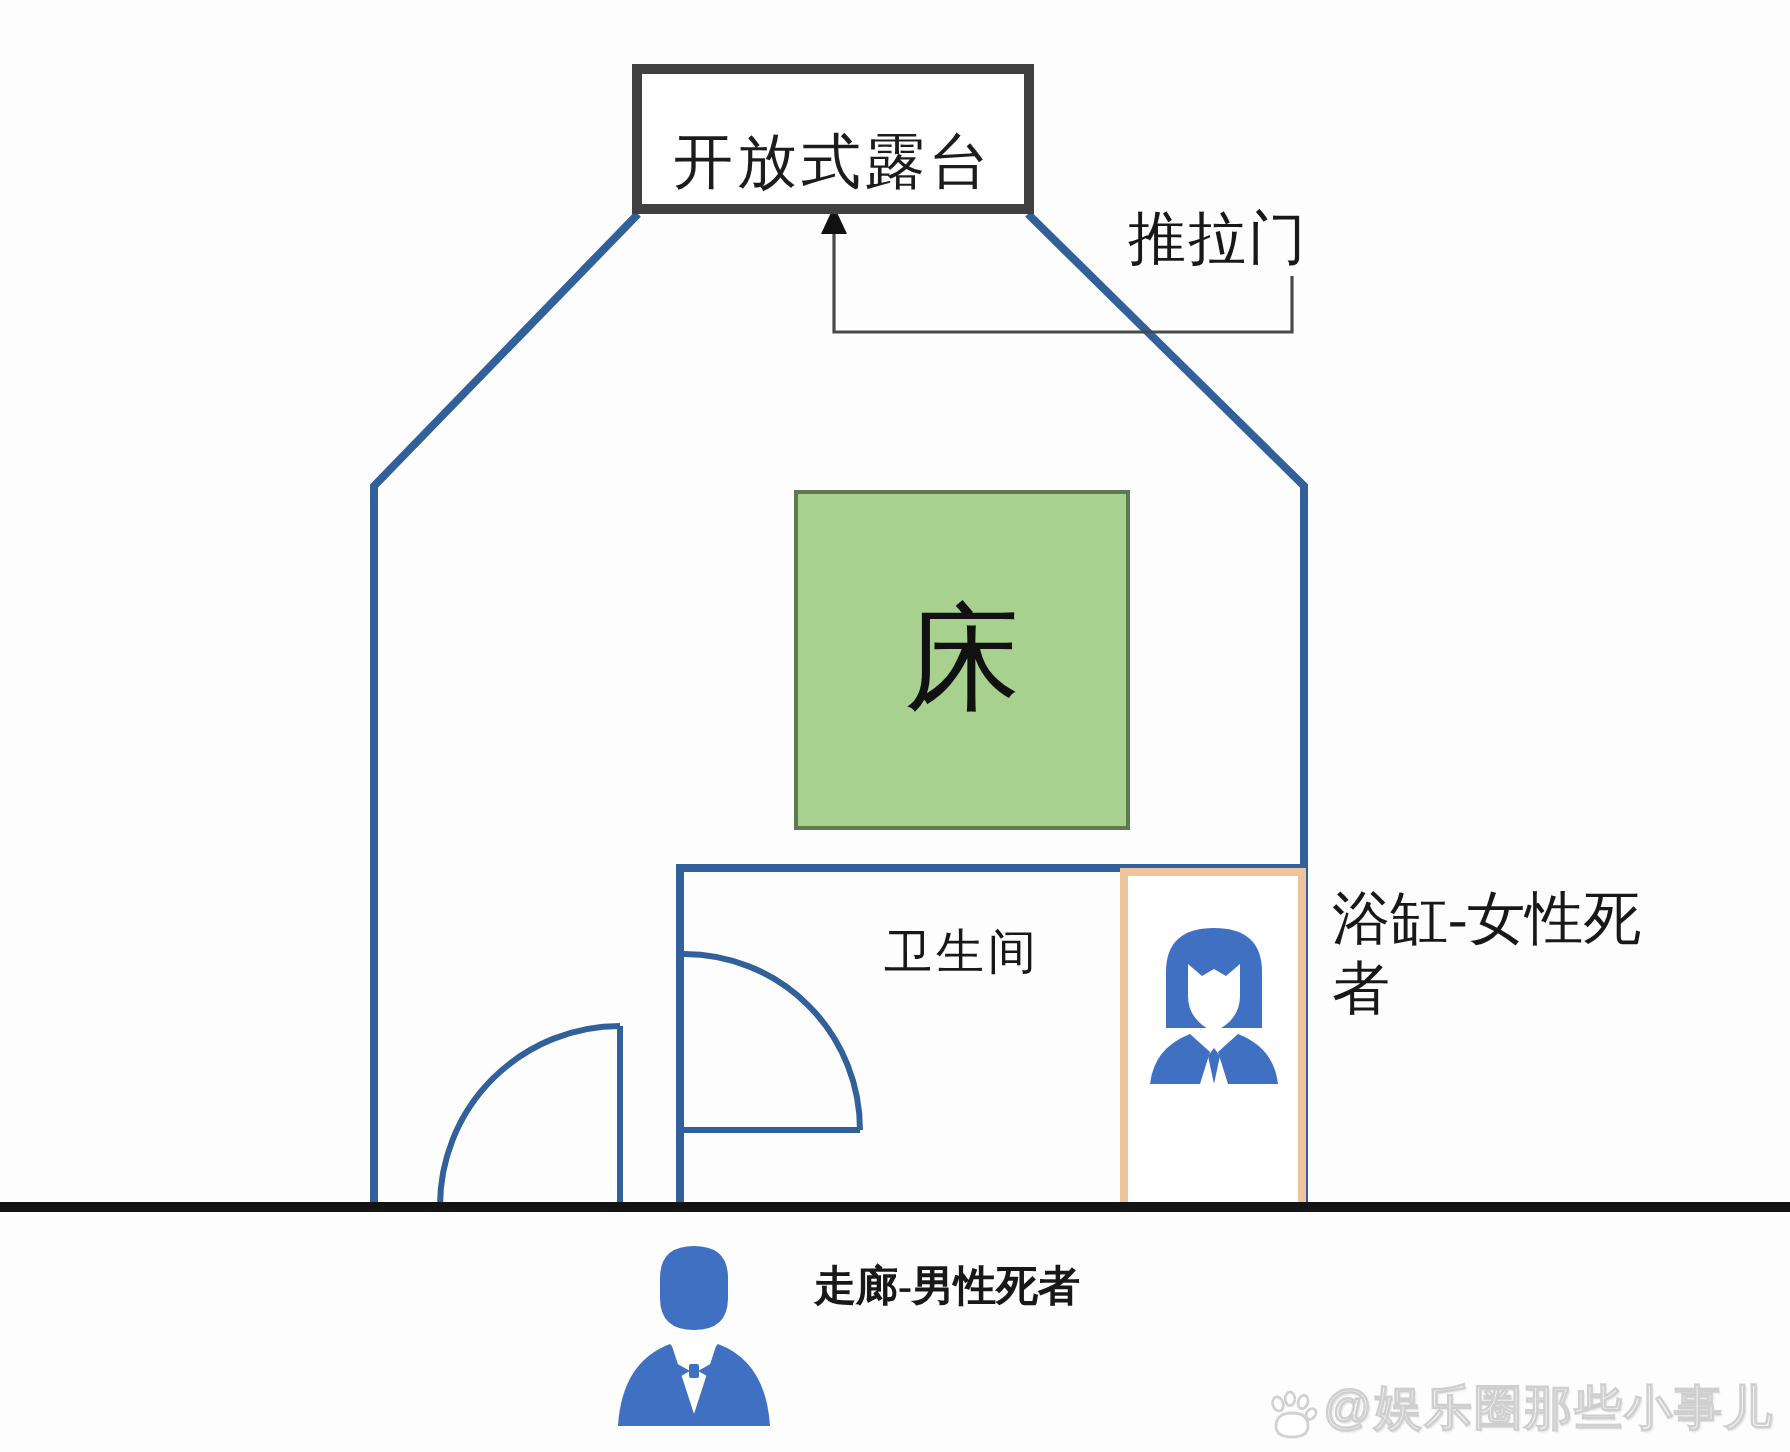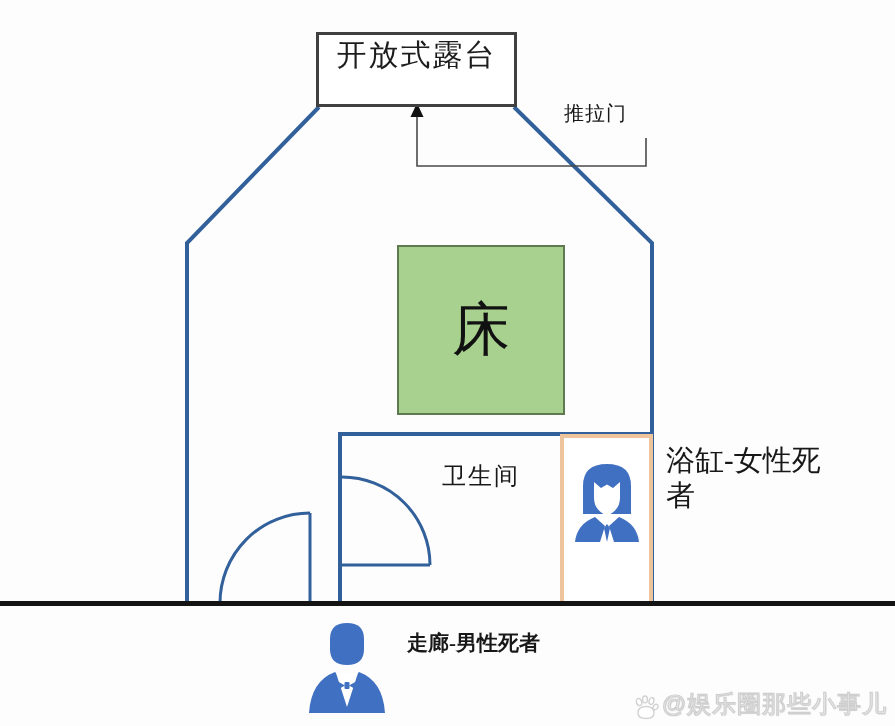--- a/index.html
+++ b/index.html
@@ -5,36 +5,36 @@
   html,body{margin:0;padding:0;background:#ffffff;}
   #stage{
     position:relative;width:895px;height:726px;background:#fdfdfd;
     overflow:hidden;
     font-family:"Liberation Serif","DejaVu Serif",serif;
   }
   #plan-svg{position:absolute;left:0;top:0;z-index:1;}
   .box{position:absolute;box-sizing:border-box;background:#ffffff;}
   #terrace-box{
     left:316px;top:32px;width:201px;height:75px;z-index:3;
-    border:3px solid #404040;
-    display:flex;align-items:flex-start;justify-content:center;
+    border:5px solid #404040;
+    display:flex;align-items:flex-end;justify-content:center;
   }
   #terrace-box .lbl{font-size:30px;color:#1c1c1c;letter-spacing:2px;}
   #bed-box{
     left:397px;top:245px;width:168px;height:170px;z-index:3;
     background:#a8d18f;border:2.5px solid #5f7a50;
     display:flex;align-items:center;justify-content:center;
   }
   #bed-box .lbl{font-size:58px;color:#111;}
   #bathtub-box{
     left:560px;top:434px;width:93px;height:172px;z-index:3;
     border:4px solid #eec49c;background:#ffffff;
   }
   .txt-label{position:absolute;color:#181818;z-index:5;}
-  #sliding-door-label{left:564px;top:100px;font-size:20px;letter-spacing:1px;}
+  #sliding-door-label{left:564px;top:100px;font-size:29px;letter-spacing:1px;}
   #bathroom-label{left:442px;top:460px;font-size:24px;letter-spacing:2px;}
   #bathtub-victim-label{left:666px;top:443px;width:172px;font-size:29px;line-height:1.22;}
   #corridor-victim-label{left:407px;top:631px;width:176px;font-size:21px;line-height:1.22;font-weight:bold;}
   .icon-wrap{position:absolute;z-index:4;}
   #female-icon{left:573px;top:458px;width:68px;height:84px;}
   #male-icon{left:304px;top:619px;width:86px;height:94px;}
   #floor-line{position:absolute;left:0;top:601px;width:895px;height:5px;background:#141414;z-index:6;}
   #watermark{
     position:absolute;right:8px;bottom:6px;z-index:7;
     display:flex;align-items:flex-end;gap:3px;

